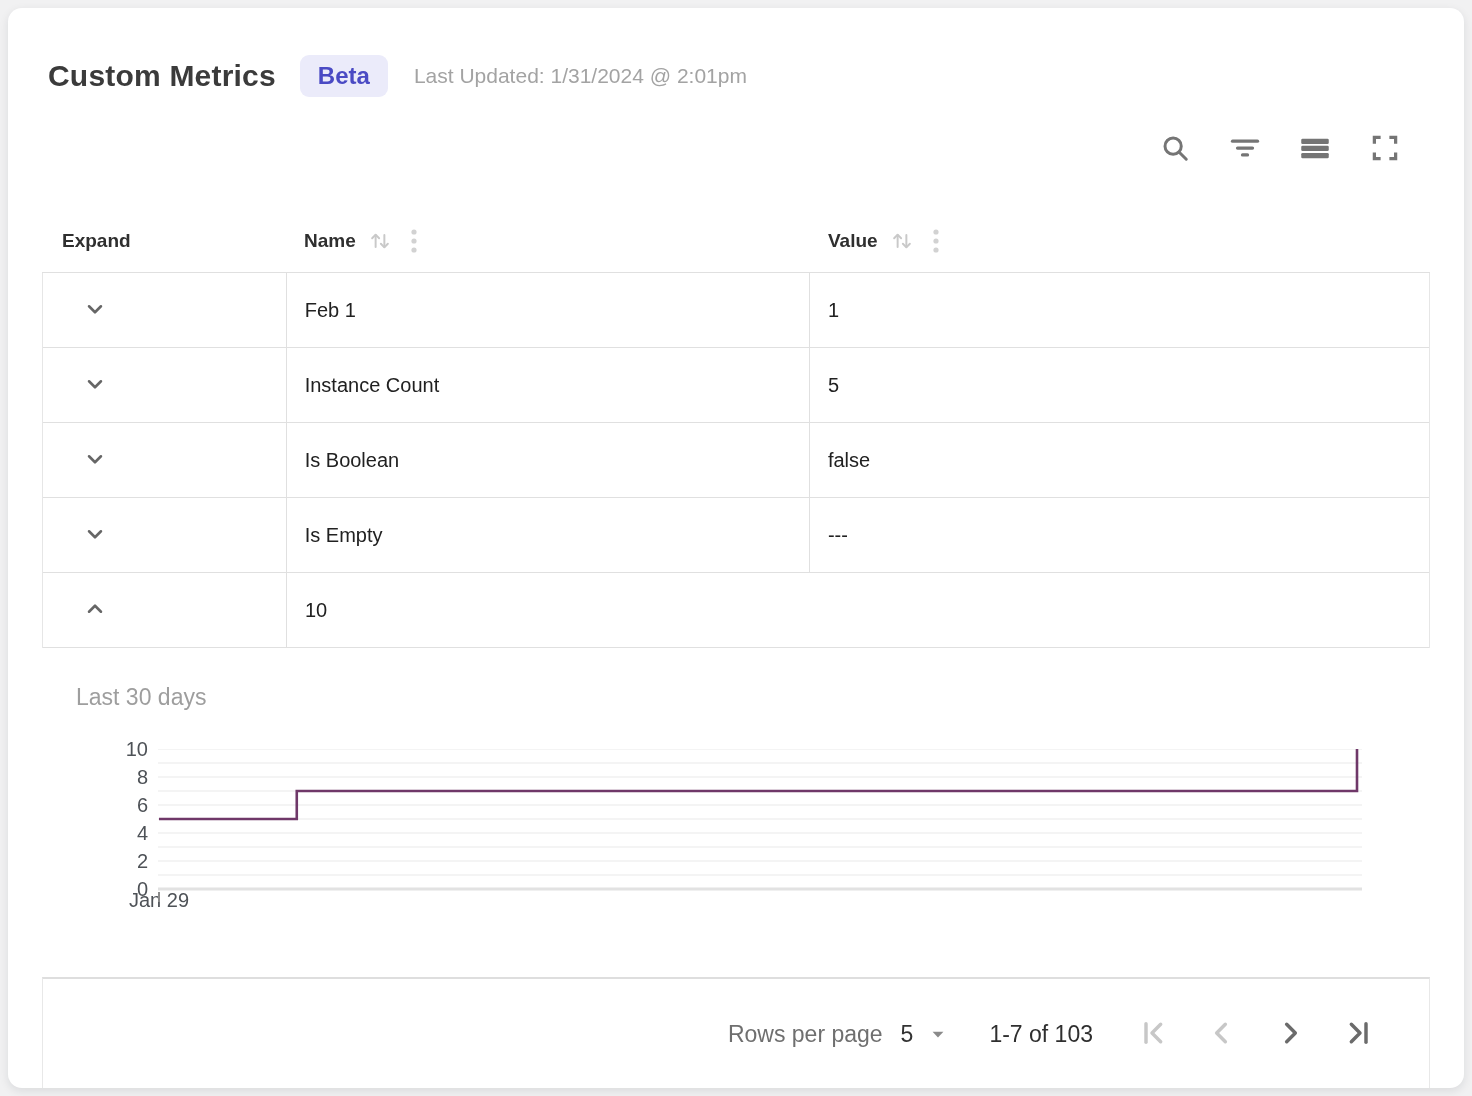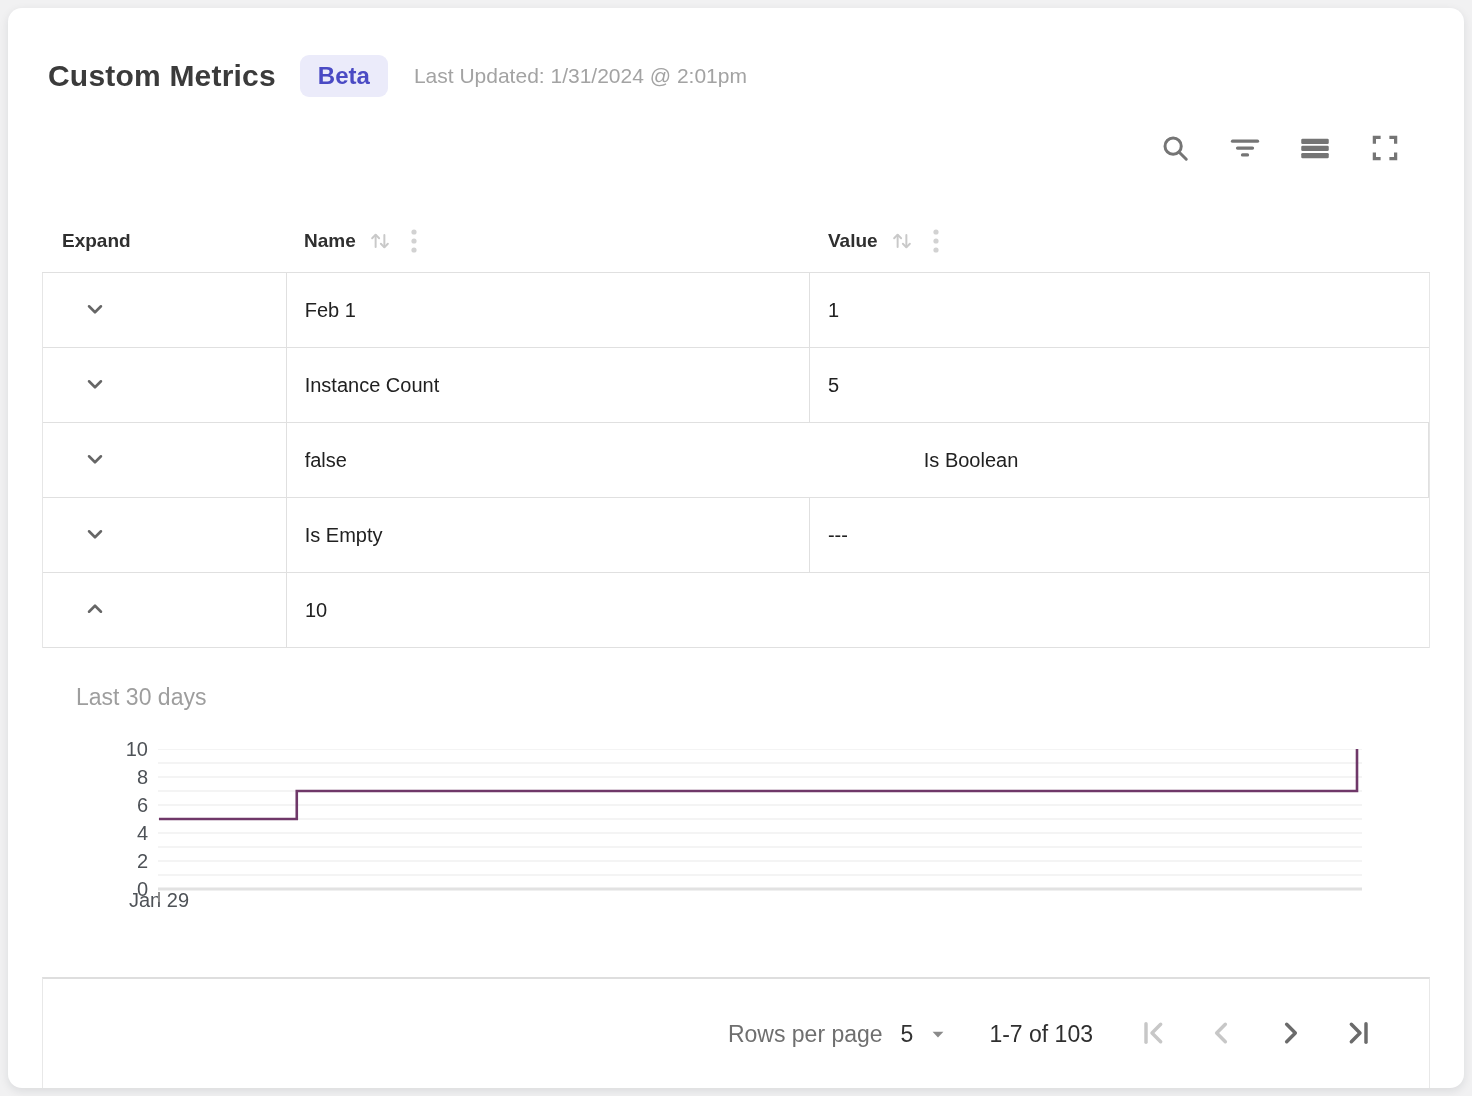--- a/index.html
+++ b/index.html
@@ -200,22 +200,22 @@
         <div class="grid-row">
         <div class="cell c-expand">
           <button class="expand-btn">
             <span>
               <svg width="26" height="26" viewBox="0 0 24 24" fill="none" stroke="currentColor" stroke-width="2.4" stroke-linecap="round" stroke-linejoin="round">
                 <polyline points="6.5,9.5 12,15 17.5,9.5"></polyline>
               </svg>
             </span>
           </button>
         </div>
+        <div class="cell c-name">Is Boolean</div>
         <div class="cell c-value">false</div>
-        <div class="cell c-name">Is Boolean</div>
       </div>
         <div class="grid-row">
         <div class="cell c-expand">
           <button class="expand-btn">
             <span>
               <svg width="26" height="26" viewBox="0 0 24 24" fill="none" stroke="currentColor" stroke-width="2.4" stroke-linecap="round" stroke-linejoin="round">
                 <polyline points="6.5,9.5 12,15 17.5,9.5"></polyline>
               </svg>
             </span>
           </button>

